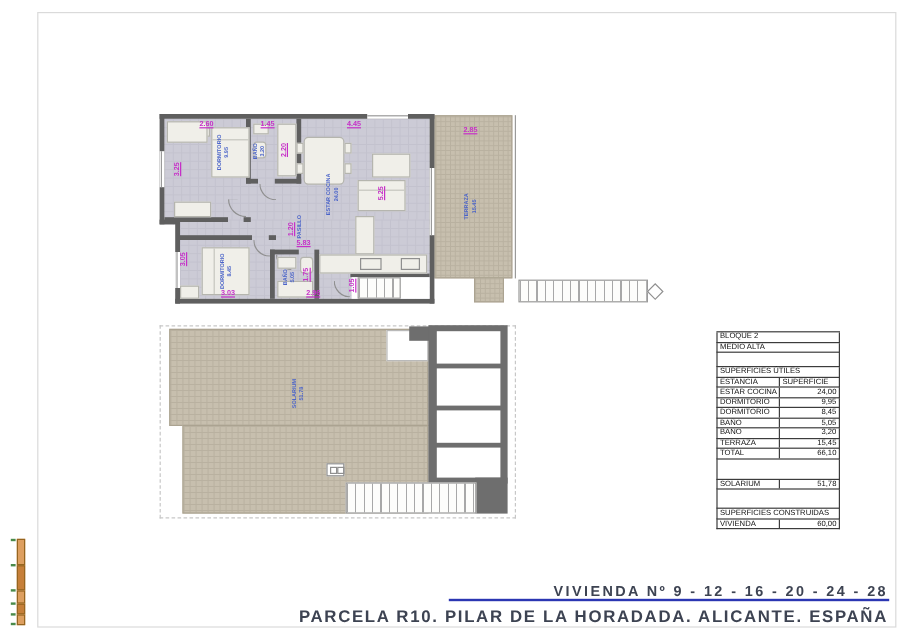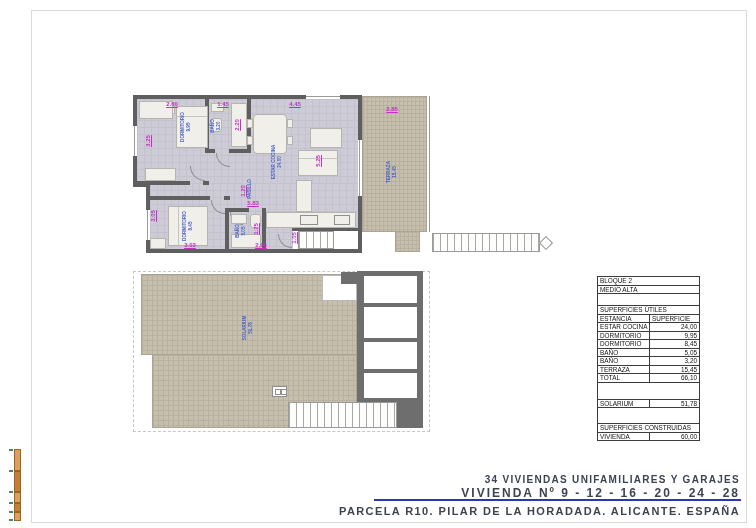--- a/index.html
+++ b/index.html
@@ -39,21 +39,21 @@
   .t-row .cell-l{width:49px;padding-left:2px;overflow:hidden;white-space:nowrap;}
   .t-row .cell-r{flex:1;border-left:1px solid #3c3c3c;text-align:right;padding-right:2px;
        align-self:stretch;display:flex;align-items:center;justify-content:flex-end;}
   .t-row .cell-r.left{justify-content:flex-start;padding-left:2px;}
   .t-row .cell-full{width:100%;padding-left:2px;white-space:nowrap;}
   
   .tb{position:absolute;right:16px;text-align:right;color:#3d4352;font-weight:bold;
       white-space:nowrap;}
   .tb1{top:474px;font-size:10px;letter-spacing:1.3px;}
   .tb2{top:486px;font-size:12px;letter-spacing:2px;}
-  .tb3{top:505px;font-size:11px;letter-spacing:1.4px;}
+  .tb3{top:505px;font-size:14px;letter-spacing:1.4px;}
   .blueline{position:absolute;left:374px;top:499px;width:367px;height:2px;background:#2b36b2;}
   
   .scaleseg{position:absolute;left:14px;width:7px;border:1px solid #96651f;box-sizing:border-box;}
   .tick{position:absolute;left:9px;width:4px;height:2px;background:#4a8a4a;}
 </style>
 </head>
 <body>
 
 <div class="sheet">
 
@@ -263,21 +263,20 @@
     <div class="t-row" style="height:16px;"></div>
     <div class="t-row" style="height:8.5px;">
         <span class="cell-full">SUPERFICIES CONSTRUIDAS</span>
       </div>
     <div class="t-row" style="height:8.5px;">
         <span class="cell-l">VIVIENDA</span>
         <span class="cell-r">60,00</span>
       </div>
   </div>
 
-  <div class="tb tb1">34 VIVIENDAS UNIFAMILIARES Y GARAJES</div>
   <div class="tb tb2">VIVIENDA Nº 9 - 12 - 16 - 20 - 24 - 28</div>
   <div class="blueline"></div>
   <div class="tb tb3">PARCELA R10. PILAR DE LA HORADADA. ALICANTE. ESPAÑA</div>
 
   <div>
     <div class="scaleseg" style="top:449px;height:22px;background:#dd9f60;"></div>
     <div class="scaleseg" style="top:471px;height:21px;background:#c67f39;"></div>
     <div class="scaleseg" style="top:492px;height:11px;background:#dd9f60;"></div>
     <div class="scaleseg" style="top:503px;height:9px;background:#c67f39;"></div>
     <div class="scaleseg" style="top:512px;height:9px;background:#dd9f60;"></div>

